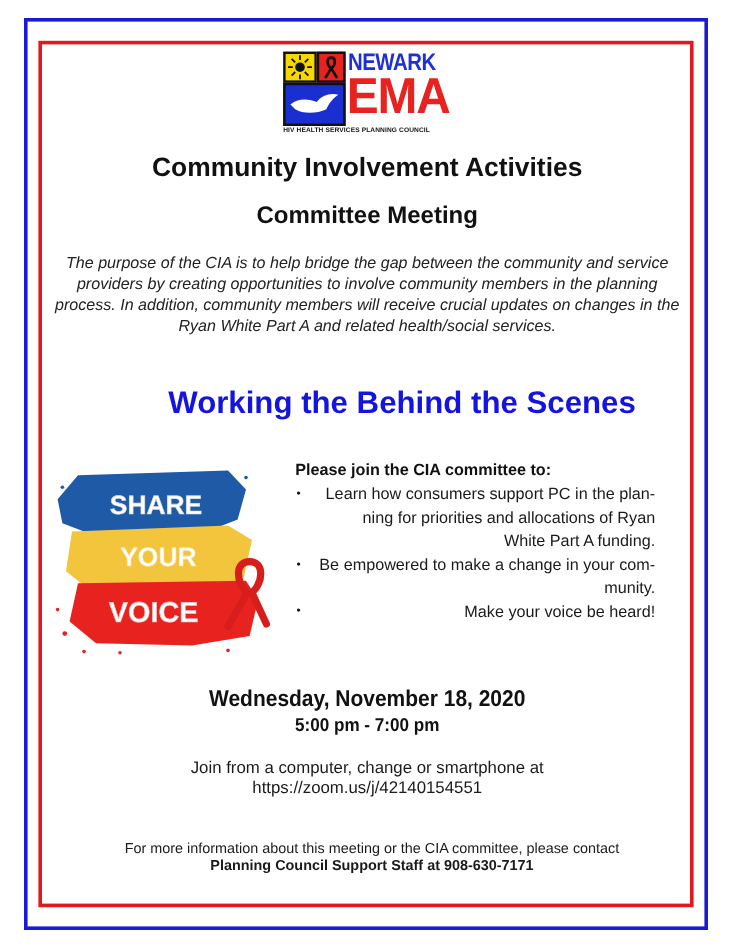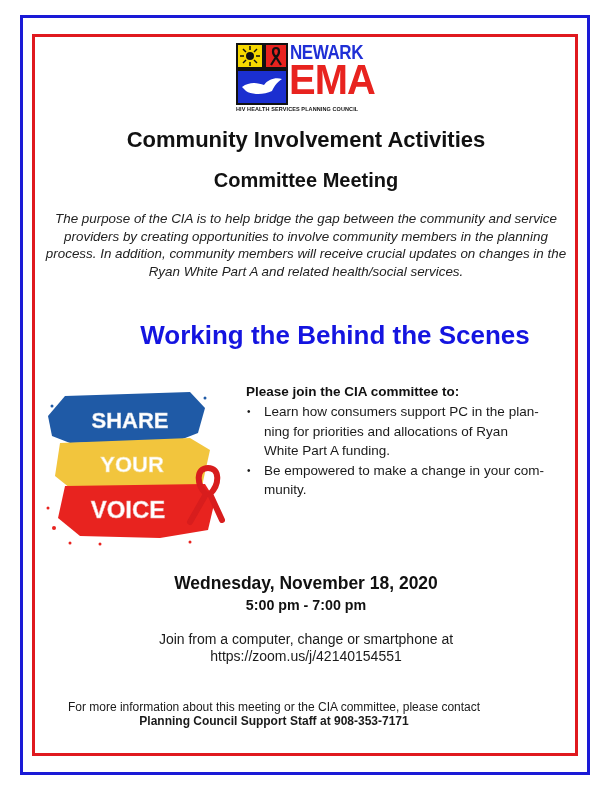--- a/index.html
+++ b/index.html
@@ -25,27 +25,27 @@
   .logo .sub { left: 0; top: 63px; font-size: 5.5px; font-weight: bold; color: #111; white-space: nowrap; letter-spacing: 0.1px; }
 
   .title { left: 0; width: 612px; top: 127px; font-size: 22px; font-weight: bold; }
   .subtitle { left: 0; width: 612px; top: 169px; font-size: 20px; font-weight: bold; }
   .purpose { left: 44px; width: 524px; top: 210px; font-size: 13.4px; font-style: italic; line-height: 17.5px; color: #222; }
   .tagline { left: 110px; width: 450px; top: 320px; font-size: 26px; font-weight: bold; color: #1414e0; }
 
   .badge { left: 40px; top: 388px; width: 185px; height: 160px; }
   .join-head { left: 246px; top: 384px; font-size: 13.5px; font-weight: bold; }
   .bullets { left: 246px; top: 402px; width: 300px; margin: 0; padding: 0; list-style: none; font-size: 13.5px; line-height: 19.5px; color: #1a1a1a; }
-  .bullets li { position: relative; padding-left: 18px; }
+  .bullets li { position: relative; padding-left: 18px; text-align: right; }
   .bullets li::before { content: "•"; position: absolute; left: 1px; top: 0; font-size: 10px; }
 
   .date { left: 0; width: 612px; top: 572px; font-size: 19px; font-weight: bold; transform: scaleX(0.92); }
   .time { left: 0; width: 612px; top: 596px; font-size: 15.5px; font-weight: bold; transform: scaleX(0.92); }
   .joininfo { left: 0; width: 612px; top: 631px; font-size: 14px; line-height: 16.5px; color: #1a1a1a; }
-  .contact { left: 0; width: 548px; top: 700px; font-size: 12px; line-height: 14px; color: #1a1a1a; }
+  .contact { left: 0; width: 548px; top: 700px; font-size: 12px; line-height: 14px; color: #1a1a1a; padding-left: 36px; }
   .contact b { font-weight: bold; }
 </style>
 </head>
 <body>
 
 <div class="outer"></div>
 <div class="inner"></div>
 
 <div class="abs logo">
   <div class="q q1">
@@ -103,26 +103,27 @@
     <text x="92" y="84" text-anchor="middle" font-family="Liberation Sans, sans-serif" font-weight="bold" font-size="22" fill="#ffffff" stroke="#f5e3a8" stroke-width="0.5">YOUR</text>
     <text x="88" y="130" text-anchor="middle" font-family="Liberation Sans, sans-serif" font-weight="bold" font-size="24" fill="#ffffff" stroke="#f0b6b6" stroke-width="0.5">VOICE</text>
     <path d="M168 80 C156 80 156 96 166 106 L150 134 M168 80 C180 80 180 96 170 106 L182 132" stroke="#d81d1d" stroke-width="6" fill="none" stroke-linecap="round"></path>
   </svg>
 </div>
 
 <div class="abs join-head">Please join the CIA committee to:</div>
 <ul class="abs bullets">
   <li>Learn how consumers support PC in the plan-ning for priorities and allocations of Ryan White Part A funding.</li>
   <li>Be empowered to make a change in your com-munity.</li>
+  <li>Make your voice be heard!</li>
 </ul>
 
 <div class="abs center date">Wednesday, November 18, 2020</div>
 <div class="abs center time">5:00 pm - 7:00 pm</div>
 
 <div class="abs center joininfo">
   <div>Join from a computer, change or smartphone at</div>
   <div>https://zoom.us/j/42140154551</div>
 </div>
 
 <div class="abs center contact">
   <div>For more information about this meeting or the CIA committee, please contact</div>
-  <div><b>Planning Council Support Staff at 908-353-7171</b></div>
+  <div><b>Planning Council Support Staff at 908-630-7171</b></div>
 </div>
 
 </body></html>

